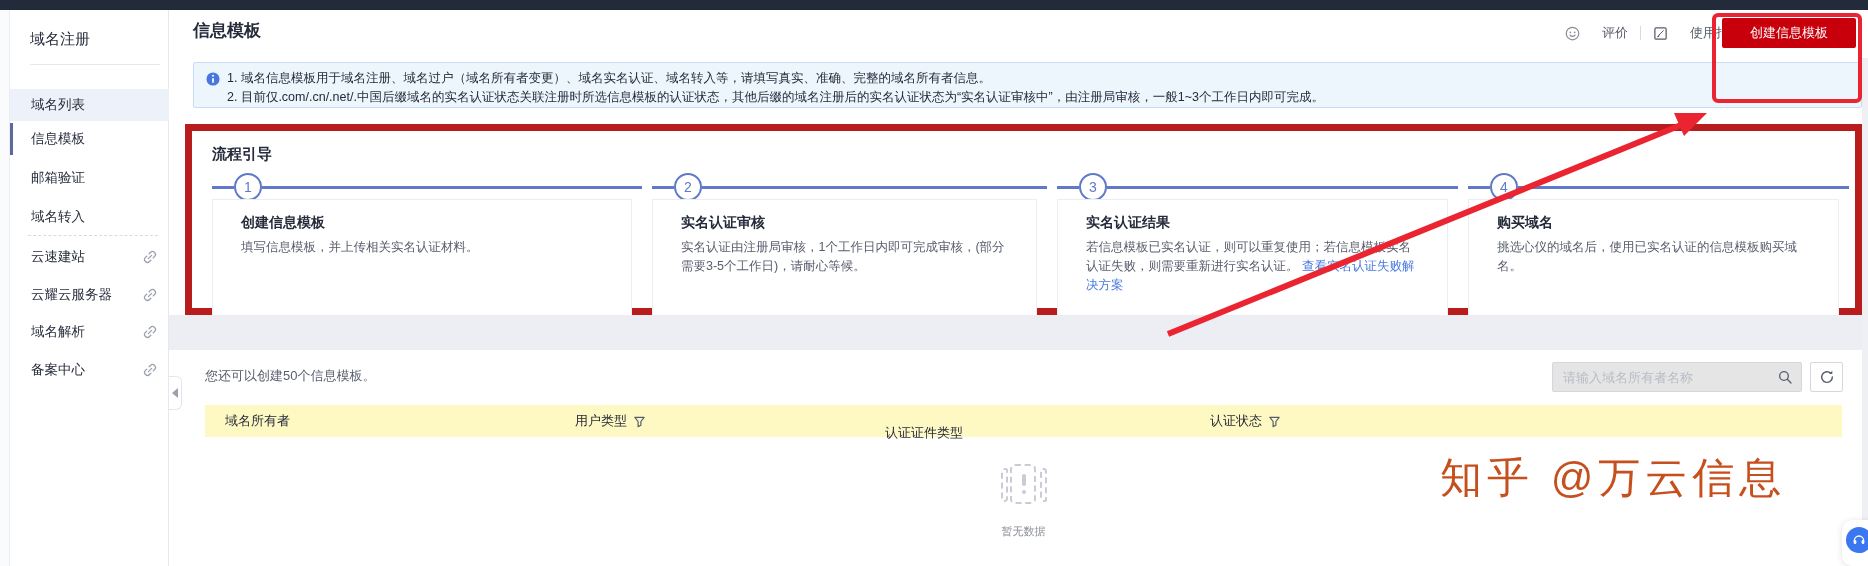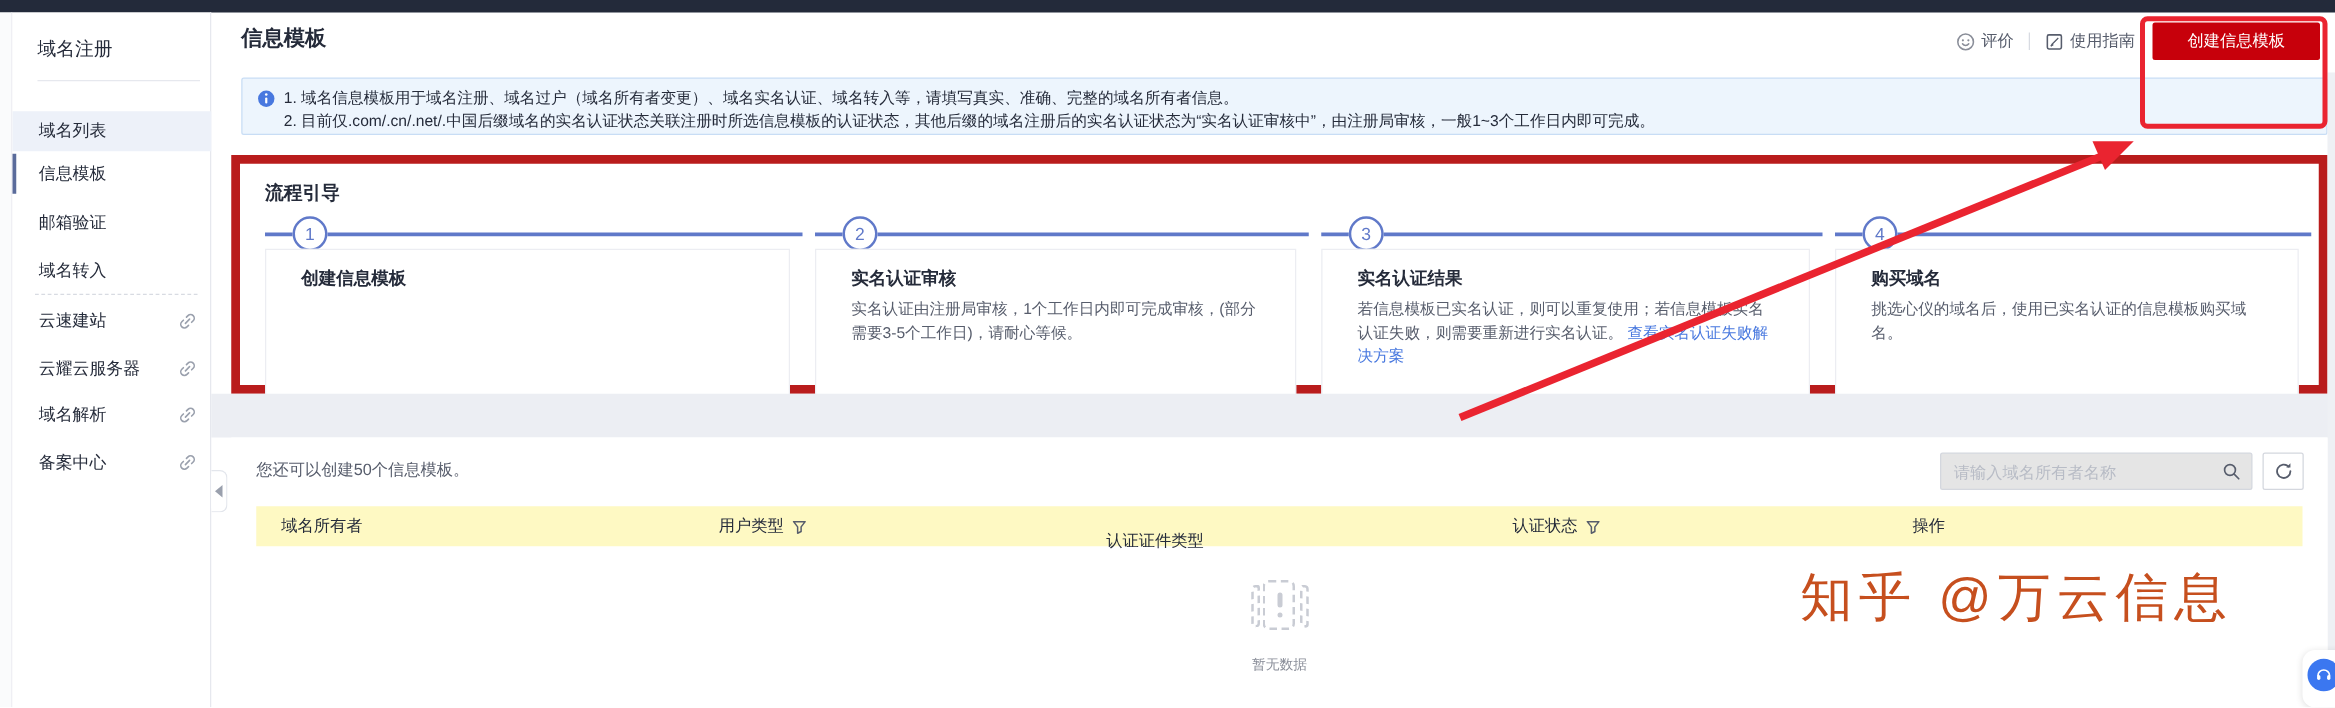--- a/index.html
+++ b/index.html
@@ -24,21 +24,21 @@
   .side-item .linkicon{position:absolute;right:12px;top:9px;width:14px;height:14px;}
 
   
   .collapse-tab{left:169px;top:376px;width:13px;height:34px;background:#fff;border:1px solid #e3e6ec;border-left:none;
     border-radius:0 6px 6px 0;box-sizing:border-box;display:flex;align-items:center;justify-content:center;cursor:pointer;}
   .collapse-tab .tri{width:0;height:0;border-top:5px solid transparent;border-bottom:5px solid transparent;border-right:6px solid #9aa0ad;}
 
   
   .page-title{left:193px;top:19px;font-size:17px;font-weight:bold;color:#252b3a;}
   .hdr-right{left:1565px;top:22px;height:22px;display:flex;align-items:center;font-size:13px;color:#575d6c;}
-  .hdr-right .grp{display:flex;align-items:center;gap:5px;cursor:pointer;}
+  .hdr-right .grp{display:flex;align-items:center;gap:22px;cursor:pointer;}
   .hdr-sep{width:1px;height:14px;background:#d8dbe2;margin:0 12px;}
   .create-btn{left:1722px;top:18px;width:134px;height:30px;background:#c7000b;color:#fff;font-size:13px;
     border:none;border-radius:2px;display:flex;align-items:center;justify-content:center;cursor:pointer;font-family:inherit;}
 
   
   .anno-rect{left:1712px;top:13px;width:150px;height:90px;border:4px solid #ea2430;border-radius:6px;box-sizing:border-box;z-index:40;pointer-events:none;}
   .anno-arrow{left:0;top:0;width:1868px;height:566px;z-index:41;pointer-events:none;}
 
   
   .banner{left:193px;top:62px;width:1669px;height:46px;background:#edf5fd;border:1px solid #c8ddf5;border-radius:2px;box-sizing:border-box;}
@@ -215,20 +215,24 @@
     <div class="steps-row">
 
       <div class="step step1">
         <div class="flow">
           <span class="seg pre"></span>
           <span class="circ">1</span>
           <span class="seg post"></span>
         </div>
         <div class="box">
           <div class="st">创建信息模板</div>
+          <div class="sd">
+            <span>填写信息模板，并上传相关实名认证材料。</span>
+            <span class="slink"></span>
+          </div>
         </div>
       </div>
 
       <div class="step step2">
         <div class="flow">
           <span class="seg pre"></span>
           <span class="circ">2</span>
           <span class="seg post"></span>
         </div>
         <div class="box">
@@ -304,23 +308,20 @@
         </svg>
       </div>
       <div class="th th2">
         <span>认证证件类型</span>
       </div>
       <div class="th th3">
         <span>认证状态</span>
         <svg class="funnel" viewBox="0 0 14 14">
           <path d="M2 2.5h10L8.5 7v4l-3 1.5V7z" fill="none" stroke="#575d6c" stroke-width="1.3" stroke-linejoin="round"></path>
         </svg>
-      </div>
-      <div class="th th4">
-        <span>操作</span>
       </div>
     </div>
 
     <div class="empty">
       <div class="empty-ic">
         <span class="flap fl"></span>
           <span class="flap fr"></span>
         <span class="mid"></span>
         <span class="ex-bar"></span>
           <span class="ex-dot"></span>

